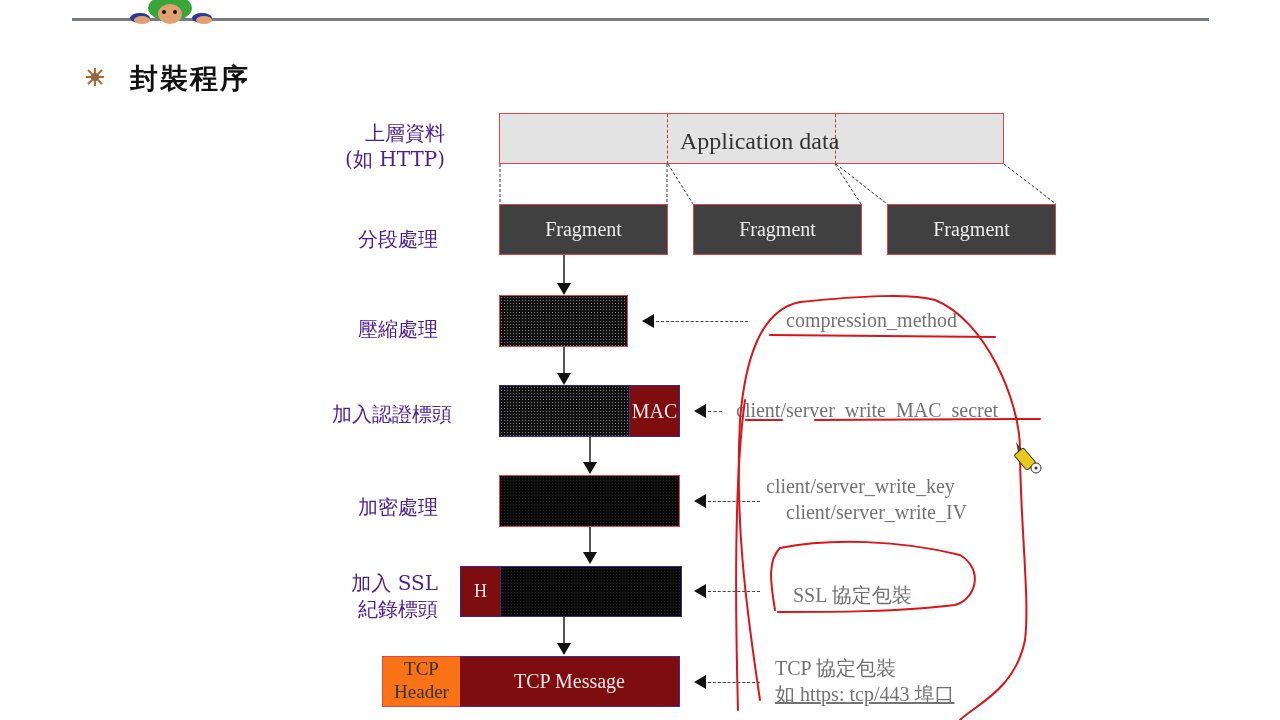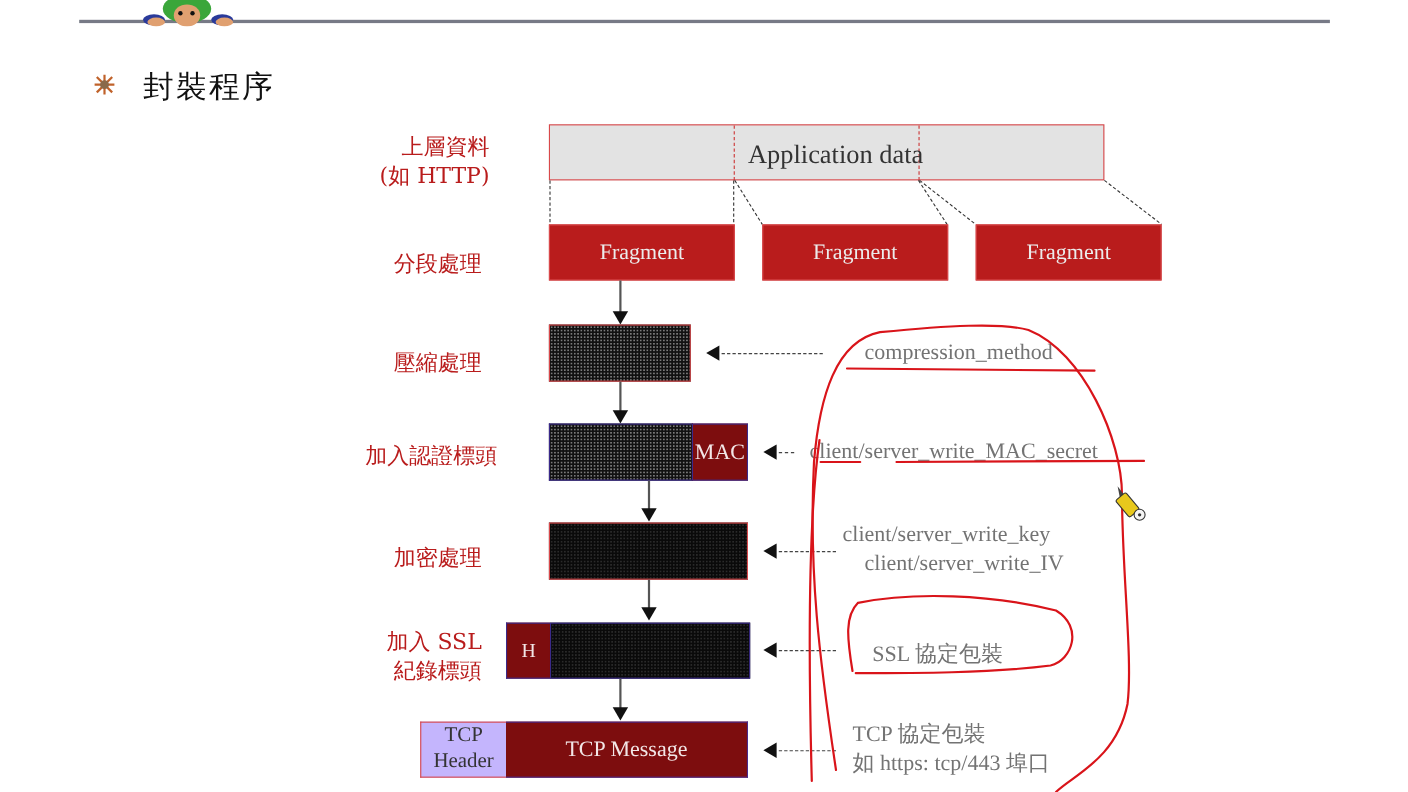--- a/index.html
+++ b/index.html
@@ -2,27 +2,27 @@
 <html><head>
 <meta charset="utf-8">
 <style>
   html, body { margin:0; padding:0; }
   body { width:1280px; height:720px; background:#ffffff; position:relative; overflow:hidden;
          font-family:"DejaVu Serif", "Liberation Serif", serif; }
   .abs { position:absolute; }
   .hr { left:72px; top:18px; width:1137px; height:3px; background:#777a86; }
   .mascot { left:120px; top:0px; width:100px; height:24px; }
   .bullet { left:84px; top:66px; width:22px; height:22px; }
-  .title { left:130px; top:60px; font-size:28px; color:#111; letter-spacing:2px; font-weight:normal;
+  .title { left:130px; top:60px; font-size:28px; color:#111; letter-spacing:2px; font-weight:bold;
            font-family:"DejaVu Serif", serif; }
-  .label { color:#b91c1c; font-size:20px; line-height:26px; text-align:right; }
+  .label { color:#4c1d95; font-size:20px; line-height:26px; text-align:right; }
   .appdata { left:499px; top:113px; width:505px; height:51px; background:#e3e3e3;
              border:1.5px solid #d9484a; box-sizing:border-box; }
   .appdata-text { left:680px; top:128px; font-size:24px; color:#333; font-family:"Liberation Serif", serif; }
-  .frag { top:204px; height:51px; background:#b91c1c; border:1.5px solid #d9484a; box-sizing:border-box;
+  .frag { top:204px; height:51px; background:#404040; border:1.5px solid #d9484a; box-sizing:border-box;
           color:#ececec; font-size:20px; display:flex; align-items:center; justify-content:center;
           font-family:"Liberation Serif", serif; }
   .dots { background-color:#111;
           background-image:radial-gradient(circle, #7a7a7a 0.8px, transparent 1px);
           background-size:3px 3px; box-sizing:border-box; }
   .dotsdark { background-color:#0a0a0a;
           background-image:radial-gradient(circle, #2a2a2a 0.8px, transparent 1px);
           background-size:3px 3px; box-sizing:border-box; }
   .maroon { background:#7d0d0e; color:#f2e6e6; display:flex; align-items:center; justify-content:center;
             font-family:"Liberation Serif", serif; box-sizing:border-box; }
@@ -111,21 +111,21 @@
 
 <div class="abs vline" style="left:589px; top:527px; height:26px;"></div>
 <div class="abs arrowhead" style="left:583px; top:552px;"></div>
 
 <div class="abs maroon" style="left:460px; top:566px; width:40px; height:51px; border:1.5px solid #3a2a8a; border-right:none; font-size:18px;">H</div>
 <div class="abs dotsdark" style="left:500px; top:566px; width:182px; height:51px; border:1.5px solid #3a2a8a;"></div>
 
 <div class="abs vline" style="left:563px; top:617px; height:28px;"></div>
 <div class="abs arrowhead" style="left:557px; top:643px;"></div>
 
-<div class="abs" style="left:382px; top:656px; width:78px; height:51px; background:#c4b5fd; border:1.5px solid #d9484a; border-right:none; box-sizing:border-box; text-align:center; color:#333; font-size:19px; line-height:23px; font-family:'Liberation Serif', serif;">
+<div class="abs" style="left:382px; top:656px; width:78px; height:51px; background:#f97316; border:1.5px solid #d9484a; border-right:none; box-sizing:border-box; text-align:center; color:#333; font-size:19px; line-height:23px; font-family:'Liberation Serif', serif;">
   <div>TCP</div>
   <div>Header</div>
 </div>
 <div class="abs maroon" style="left:460px; top:656px; width:220px; height:51px; border:1.5px solid #4a2a8a; border-left:none; font-size:20px;">TCP Message</div>
 
 <div class="abs leftarrow" style="left:642px; top:314px;"></div>
 <div class="abs dash" style="left:656px; top:321px; width:92px;"></div>
 
 <div class="abs leftarrow" style="left:694px; top:404px;"></div>
 <div class="abs dash" style="left:708px; top:411px; width:14px;"></div>
@@ -138,21 +138,21 @@
 
 <div class="abs leftarrow" style="left:694px; top:675px;"></div>
 <div class="abs dash" style="left:708px; top:682px; width:52px;"></div>
 
 <div class="abs annot" style="left:786px; top:307px;">compression_method</div>
 <div class="abs annot" style="left:736px; top:397px;">client/server_write_MAC_secret</div>
 <div class="abs annot" style="left:766px; top:473px;">client/server_write_key</div>
 <div class="abs annot" style="left:766px; top:499px;margin-left:20px;">client/server_write_IV</div>
 <div class="abs annot" style="left:793px; top:582px;">SSL 協定包裝</div>
 <div class="abs annot" style="left:775px; top:655px;">TCP 協定包裝</div>
-<div class="abs annot" style="left:775px; top:681px;">如 https: tcp/443 埠口</div>
+<div class="abs annot" style="left:775px; top:681px;text-decoration:underline;">如 https: tcp/443 埠口</div>
 
 <svg class="overlay" width="1280" height="720">
   <g stroke="#d9141a" stroke-width="2" fill="none" stroke-linecap="round">
     <path d="M770 335 L995 337"></path>
     <path d="M746 420 L782 420 M815 420 L1040 419"></path>
     <path d="M760 700 C745 600 735 520 740 420 C745 360 760 310 800 302 C860 296 910 293 935 300 C985 320 1020 400 1020 450 C1020 520 1030 600 1025 640 C1015 690 975 705 960 720"></path>
     <path d="M738 710 C735 600 735 470 745 400"></path>
     <path d="M775 610 C770 580 768 560 780 548 C830 538 900 540 960 555 C985 570 975 600 955 605 C900 612 830 612 778 612"></path>
   </g>
 </svg>

